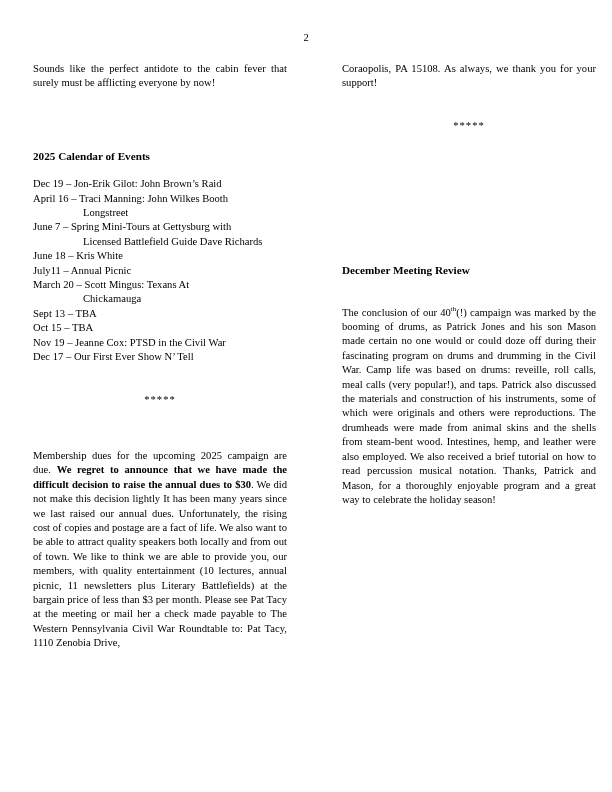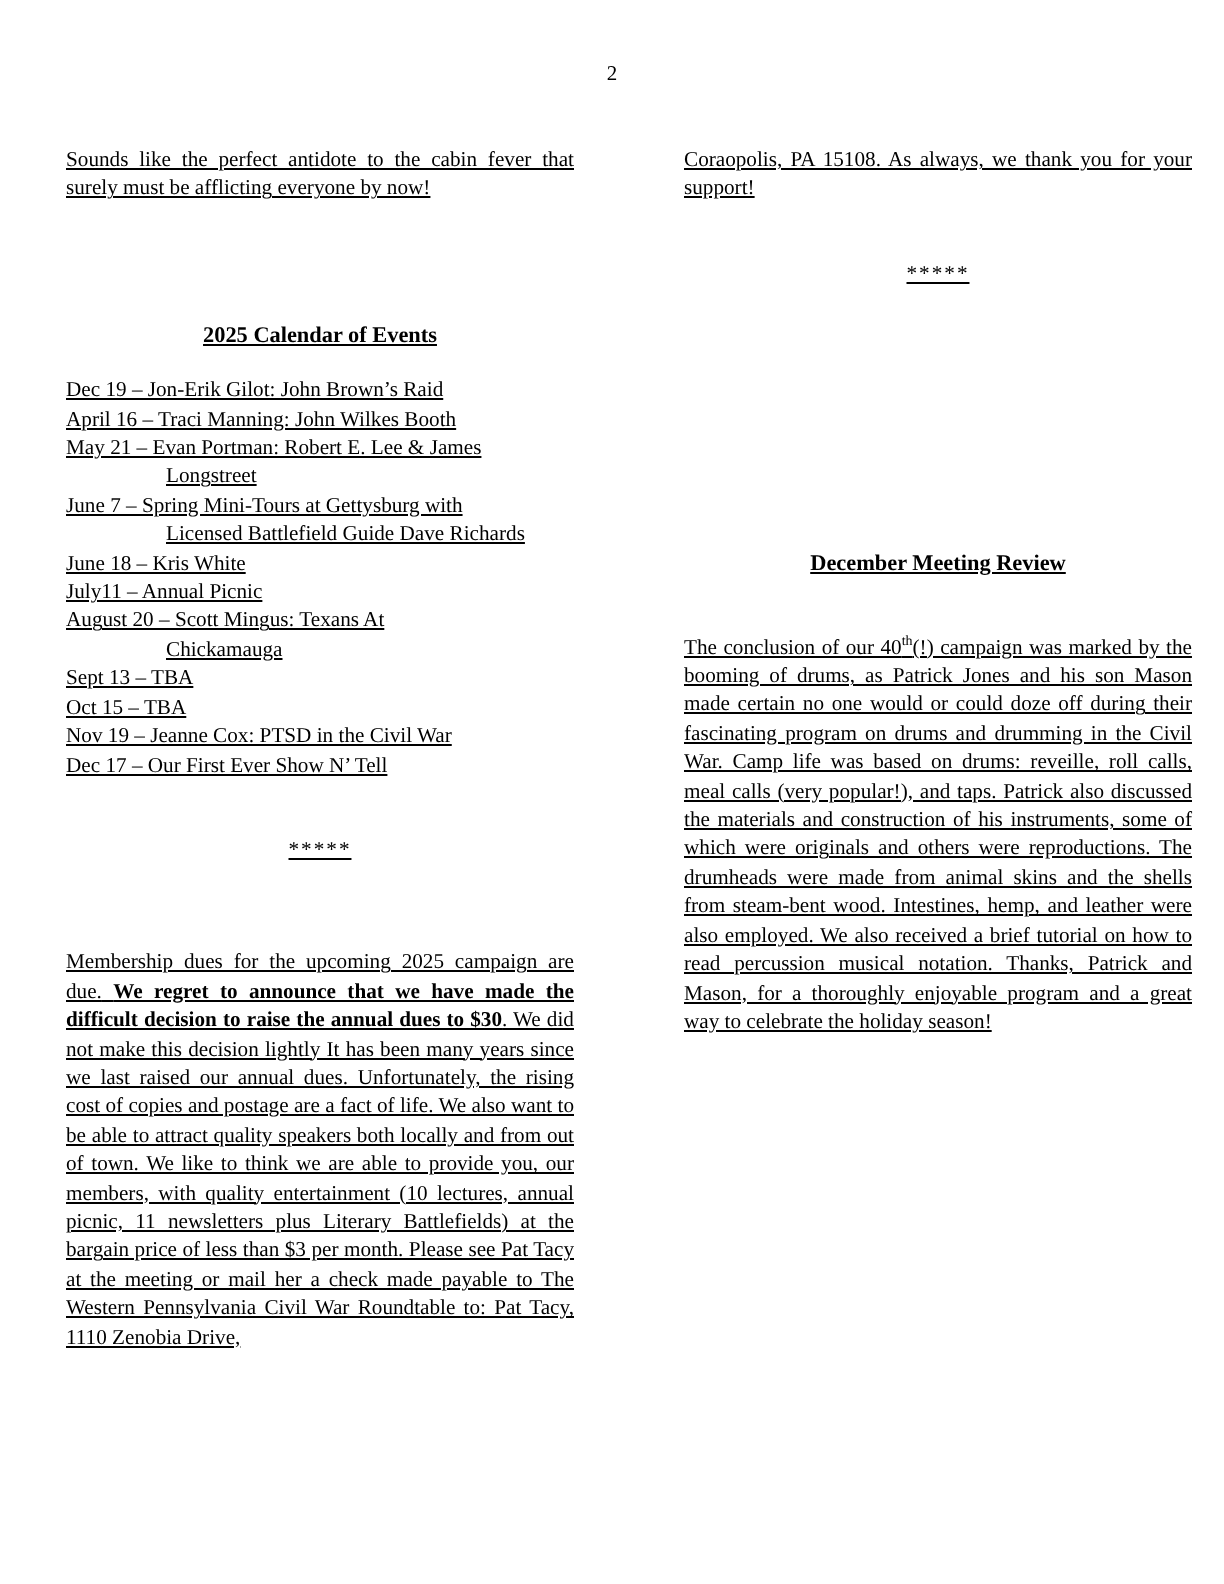--- a/index.html
+++ b/index.html
@@ -31,42 +31,40 @@
     line-height: 1;
   }
   .columns {
     position: absolute;
     top: 62px;
     left: 33px;
     width: 546px;
   }
   .col {
     position: absolute;
-    top: 12px;
+    top: 0;
     width: 254px;
     font-size: 10.6px;
     line-height: 14.4px;
     text-align: left;
-    text-decoration: underline;
   }
   .col-left { left: 0; }
   .col-right { left: 285px; margin-left: 24px; }
 
   p { margin: 0; }
   .gap-sm { height: 14px; }
   .gap-md { height: 28px; }
   .gap-xl { height: 58px; }
   .bold { font-weight: bold; }
   .stars {
     text-align: center;
     letter-spacing: 1px;
     font-size: 10.6px;
   }
   .heading {
-    text-align: center;
     font-weight: bold;
     font-size: 11.2px;
   }
   .cal-list p {
     margin: 0;
     text-indent: 0;
   }
   .cal-cont {
     padding-left: 50px;
   }
@@ -94,27 +92,26 @@
 
       <div class="gap-xl"></div>
 
       <p class="heading">2025 Calendar of Events</p>
 
       <div class="gap-sm"></div>
 
       <div class="cal-list">
         <p>Dec 19 – Jon-Erik Gilot: John Brown’s Raid</p>
         <p>April 16 – Traci Manning: John Wilkes Booth</p>
-        <p>May 21 – Evan Portman: Robert E. Lee &amp; James</p>
         <p class="cal-cont">Longstreet</p>
         <p>June 7 – Spring Mini-Tours at Gettysburg with</p>
         <p class="cal-cont">Licensed Battlefield Guide Dave Richards</p>
         <p>June 18 – Kris White</p>
         <p>July11 – Annual Picnic</p>
-        <p>August 20 – Scott Mingus: Texans At</p>
+        <p>March 20 – Scott Mingus: Texans At</p>
         <p class="cal-cont">Chickamauga</p>
         <p>Sept 13 – TBA</p>
         <p>Oct 15 – TBA</p>
         <p>Nov 19 – Jeanne Cox: PTSD in the Civil War</p>
         <p>Dec 17 – Our First Ever Show N’ Tell</p>
       </div>
 
       <div class="gap-md"></div>
 
       <p class="stars">*****</p>

